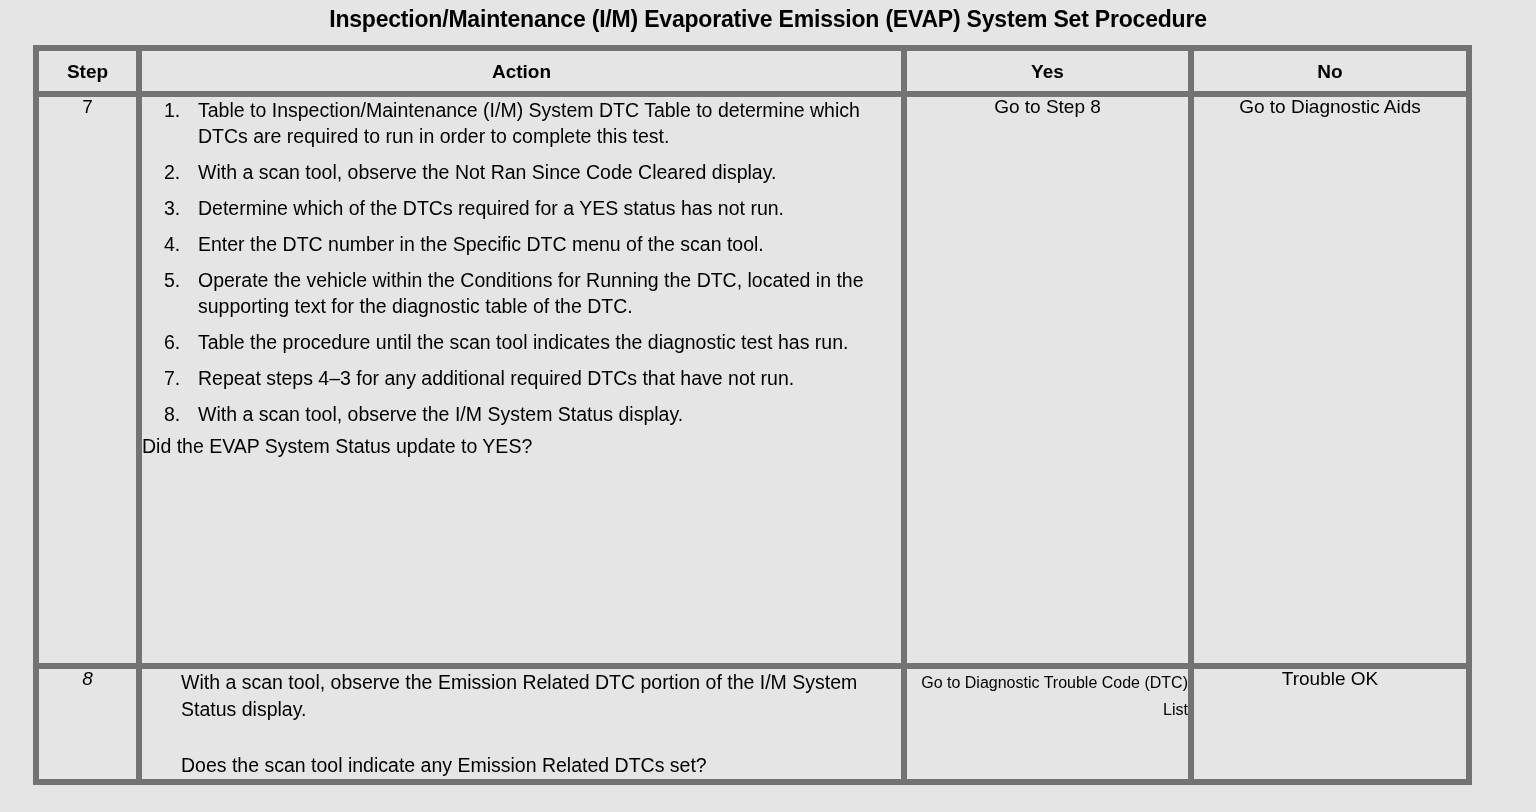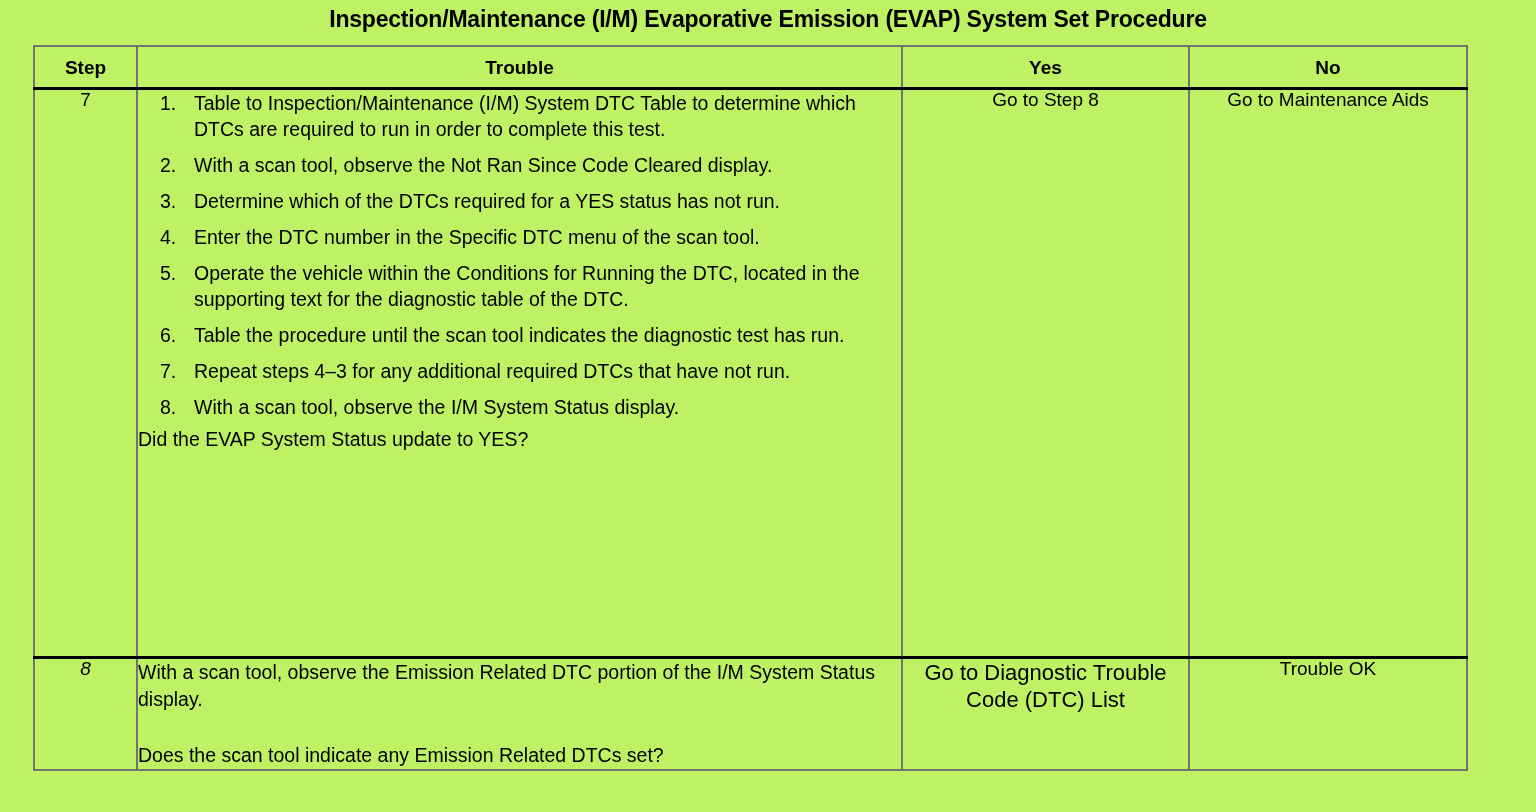--- a/index.html
+++ b/index.html
@@ -11,21 +11,21 @@
     width: 1536px;
     height: 812px;
     font-family: "Liberation Sans", sans-serif;
     color: #000000;
     -webkit-font-smoothing: none;
   }
   .page {
     position: relative;
     width: 1536px;
     height: 812px;
-    background: #bef264;
+    background: #e5e5e5;
     overflow: hidden;
   }
 
   
   .doc-title {
     position: absolute;
     left: 0;
     top: 6px;
     width: 1536px;
     text-align: center;
@@ -38,21 +38,21 @@
   
   .proc-table {
     position: absolute;
     left: 33px;
     top: 45px;
     width: 1435px;
     border-collapse: collapse;
     table-layout: fixed;
   }
   .proc-table td, .proc-table th {
-    border: 2px solid #737373;
+    border: 6px solid #737373;
     padding: 0;
     vertical-align: top;
     font-size: 19px;
     line-height: 1.0;
   }
   .proc-table thead th {
     border-bottom: 3px solid #000;
     height: 40px;
     font-size: 19px;
     font-weight: bold;
@@ -101,37 +101,38 @@
   }
   ol.action-list > li .txt { display: block; }
   .question-line {
     font-size: 19.5px;
     line-height: 26px;
     margin-top: 2px;
   }
   .plain-para {
     font-size: 19.5px;
     line-height: 27px;
+    padding-left: 39px;
   }
   .plain-para.second { margin-top: 29px; }
   i, .it { }
 
   
   .branch-cell {
     text-align: center;
     vertical-align: bottom;
     font-size: 19.5px;
     line-height: 27px;
     padding: 6px 6px 8px 6px;
   }
   .branch-cell.bottom-pad { padding-bottom: 10px; }
   .branch-block {
     display: inline-block;
-    text-align: center;
-    font-size: 22px;
+    text-align: right;
+    font-size: 16px;
     line-height: 27px;
   }
   .branch-center { text-align: right; }
   .row7-action { height: 566px; }
   .row8-action { height: 104px; }
 </style>
 </head>
 <body>
 
 <div class="page">
@@ -141,21 +142,21 @@
   <table class="proc-table">
     <colgroup>
       <col class="col-step">
         <col class="col-action">
         <col class="col-yes">
         <col class="col-no">
     </colgroup>
     <thead>
       <tr>
         <th>Step</th>
-        <th>Trouble</th>
+        <th>Action</th>
         <th>Yes</th>
         <th>No</th>
       </tr>
     </thead>
     <tbody>
 
       <tr>
         <td class="step-cell">
           <span>7</span>
         </td>
@@ -193,21 +194,21 @@
                 <span class="num">8.</span>
                 <span class="txt"><span>With a scan tool, observe the I/M System Status display.</span></span>
               </li>
             </ol>
           <div class="question-line">Did the EVAP System Status update to YES?</div>
         </td>
         <td class="branch-cell">
           <span class="branch-center" id="row0-yes"><span>Go to </span><span class="it">Step 8</span></span>
         </td>
         <td class="branch-cell">
-          <span class="branch-center" id="row0-no"><span>Go to Maintenance Aids</span></span>
+          <span class="branch-center" id="row0-no"><span>Go to Diagnostic Aids</span></span>
         </td>
       </tr>
 
       <tr class="row-sep">
         <td class="step-cell italic">
           <span>8</span>
         </td>
         <td class="action-cell row8-action">
           <div class="plain-para">With a scan tool, observe the Emission Related DTC portion of the I/M System Status display.</div>
           <div class="plain-para second">Does the scan tool indicate any Emission Related DTCs set?</div>

